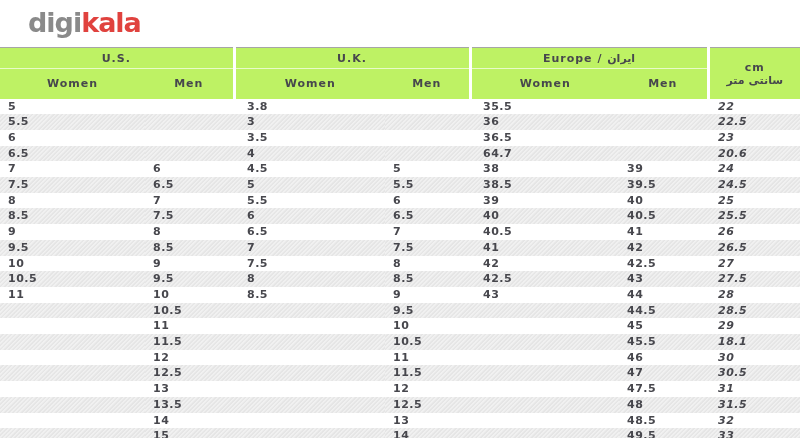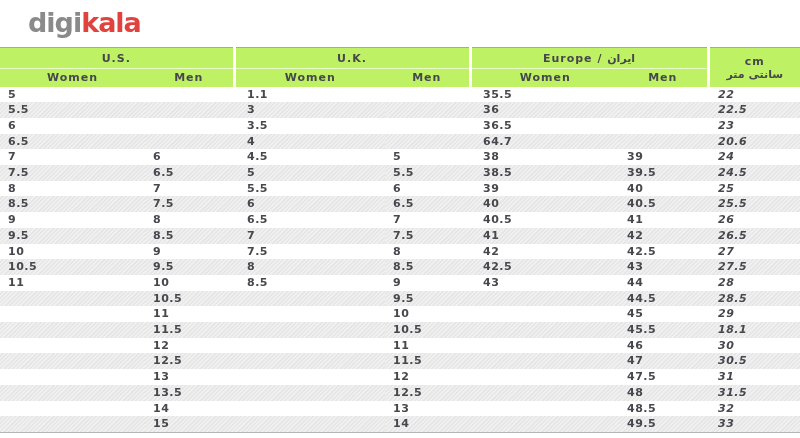--- a/index.html
+++ b/index.html
@@ -33,21 +33,21 @@
   thead th {
     background: #bef264;
     font-size: 11px;
     font-weight: bold;
     color: #47474d;
     letter-spacing: 1px;
     text-align: center;
     vertical-align: middle;
   }
   thead tr.group-row th { height: 21px; }
-  thead tr.sub-row th   { height: 18px; border-top: 1px solid rgba(255,255,255,0.65); }
+  thead tr.sub-row th   { height: 30px; border-top: 1px solid rgba(255,255,255,0.65); }
   th.sep { border-left: 3px solid #ffffff; margin-left: 48px; }
   th.cm-col { line-height: 13px; padding-top: 2px; }
   th.cm-col .cm-line { display: block; }
 
   tbody td {
     height: 15.7px;
     line-height: 15.7px;
     font-size: 11px;
     font-weight: bold;
     color: #47474d;
@@ -98,21 +98,21 @@
       <th class="sep">Women</th>
       <th>Men</th>
       <th class="sep">Women</th>
       <th>Men</th>
     </tr>
   </thead>
   <tbody>
       <tr>
         <td>5</td>
         <td></td>
-        <td>1.1</td>
+        <td>3.8</td>
         <td></td>
         <td>35.5</td>
         <td></td>
         <td>22</td>
       </tr>
       <tr>
         <td>5.5</td>
         <td></td>
         <td>3</td>
         <td></td>

